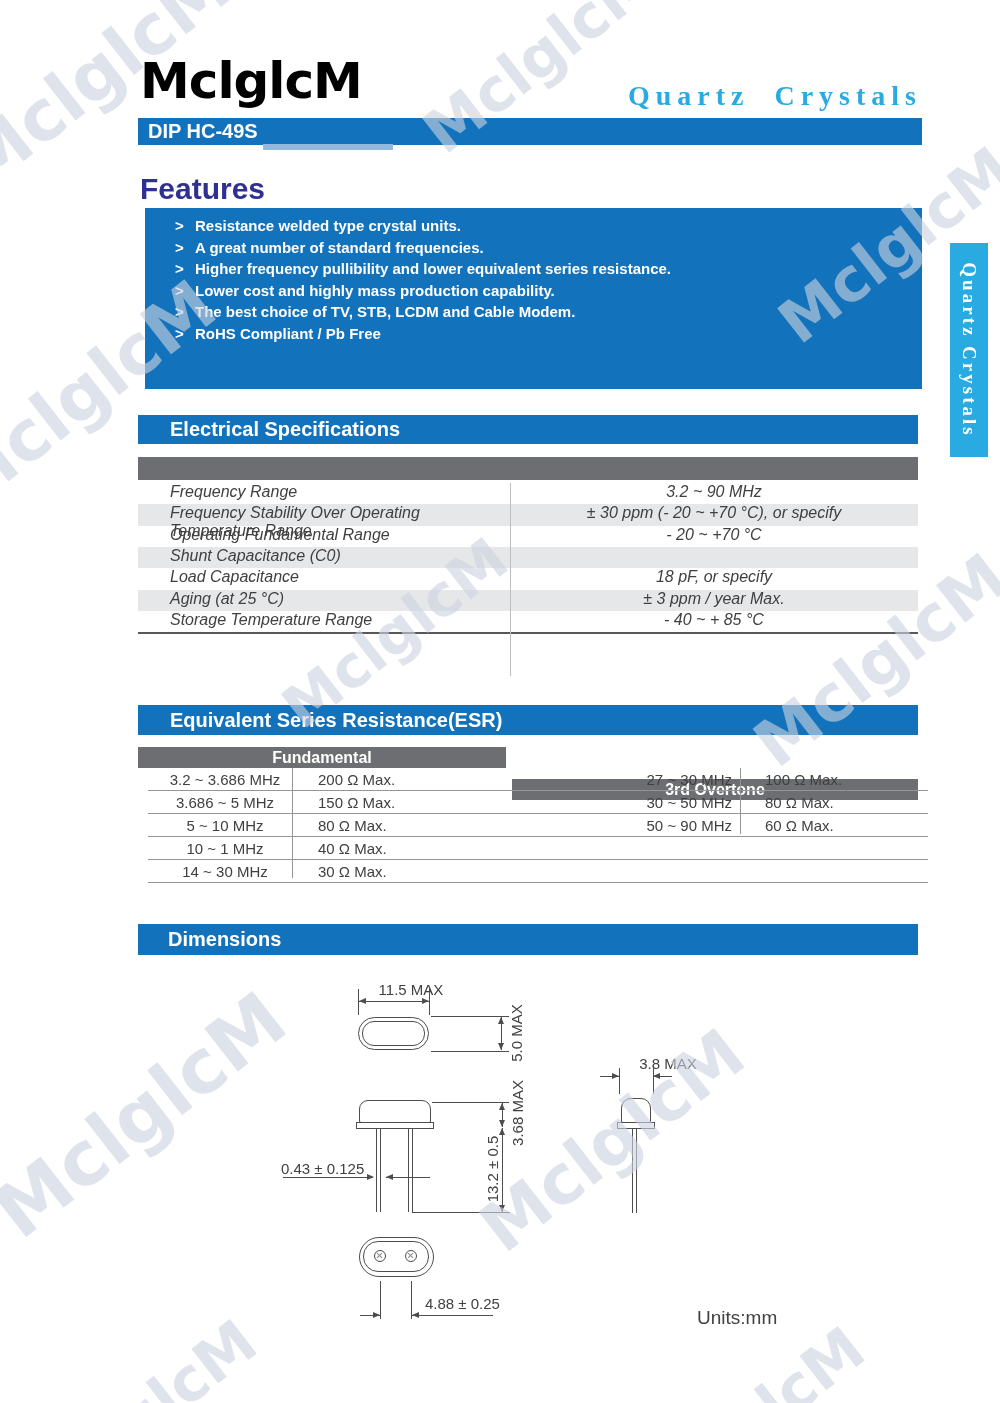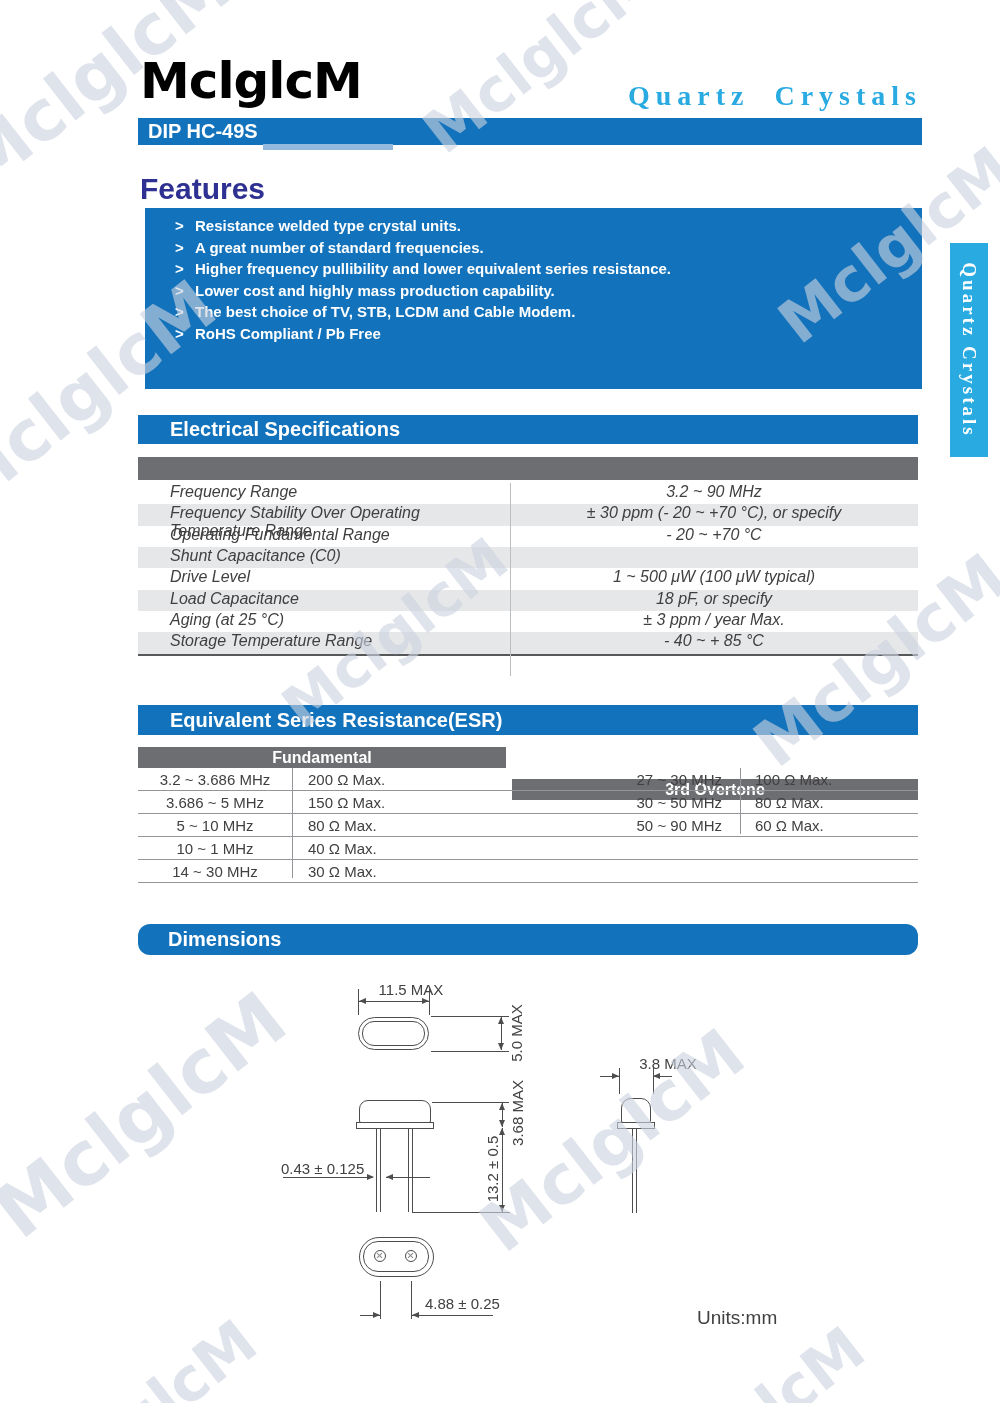--- a/index.html
+++ b/index.html
@@ -26,21 +26,21 @@
   
   .etable{position:absolute;left:138px;top:483px;width:780px;border-bottom:2px solid #57585A;}
   .erow{display:flex;height:21.35px;align-items:flex-start;font-size:16px;font-style:italic;}
   .erow:nth-child(even){background:#E6E7E8;}
   .erow .elabel{width:372px;padding-left:32px;box-sizing:border-box;}
   .erow .evalue{flex:1;text-align:center;}
   .ediv{position:absolute;left:510px;top:483px;height:193px;border-left:1px solid #BCBEC0;}
   
   .esr-head{position:absolute;top:747px;height:21px;background:#6D6E71;color:#fff;
         font-size:16px;font-weight:bold;display:flex;align-items:center;justify-content:center;}
-  .esrtable{position:absolute;left:138px;top:768px;width:780px;}
+  .esrtable{position:absolute;left:148px;top:768px;width:780px;}
   .esrrow{display:flex;height:22px;align-items:center;font-size:15px;border-bottom:1px solid #939598;}
   .esrrow .c1{width:154px;text-align:center;}
   .esrrow .c2{width:214px;padding-left:16px;box-sizing:border-box;}
   .esrrow .c3{width:234px;text-align:right;padding-right:18px;box-sizing:border-box;}
   .esrrow .c4{flex:1;padding-left:15px;box-sizing:border-box;}
   .esrdiv1{position:absolute;left:292px;top:768px;height:110px;border-left:1px solid #939598;}
   .esrdiv2{position:absolute;left:740px;top:768px;height:66px;border-left:1px solid #939598;}
   
   .hline{position:absolute;height:0;border-top:1px solid #4d4d4d;}
   .vline{position:absolute;width:0;border-left:1px solid #4d4d4d;}
@@ -124,24 +124,20 @@
         <div class="evalue">± 30 ppm (- 20 ~ +70 °C), or specify</div>
       </div>
     <div class="erow">
         <div class="elabel">Operating Fundamental Range</div>
         <div class="evalue">- 20 ~ +70 °C</div>
       </div>
     <div class="erow">
         <div class="elabel">Shunt Capacitance (C0)</div>
       </div>
     <div class="erow">
-        <div class="elabel">Drive Level</div>
-        <div class="evalue">1 ~ 500 μW (100 μW typical)</div>
-      </div>
-    <div class="erow">
         <div class="elabel">Load Capacitance</div>
         <div class="evalue">18 pF, or specify</div>
       </div>
     <div class="erow">
         <div class="elabel">Aging (at 25 °C)</div>
         <div class="evalue">± 3 ppm / year Max.</div>
       </div>
     <div class="erow">
         <div class="elabel">Storage Temperature Range</div>
         <div class="evalue">- 40 ~ + 85 °C</div>
@@ -186,21 +182,21 @@
     <div class="esrrow">
       <div class="c1">14 ~ 30 MHz</div>
       <div class="c2">30 Ω Max.</div>
       <div class="c3"></div>
       <div class="c4"></div>
     </div>
   </div>
   <div class="esrdiv1"></div>
   <div class="esrdiv2"></div>
 
-  <div class="section-bar" style="top:924px;height:31px;padding-left:30px;border-radius:12px;">
+  <div class="section-bar" style="top:924px;height:31px;padding-left:30px;">
     <span>Dimensions</span>
   </div>
 
   <div class="dimtext ctr" style="left:366px;top:981px;width:90px;">11.5 MAX</div>
   <div class="vline" style="left:358px;top:989px;height:26px;"></div>
   <div class="vline" style="left:429px;top:989px;height:26px;"></div>
   <div class="hline" style="left:359px;top:1001px;width:70px;"></div>
   <div class="arr l" style="left:359px;top:998px;"></div>
   <div class="arr r" style="left:422px;top:998px;"></div>
   <div class="shape" style="left:358px;top:1017px;width:71px;height:33px;border-radius:17px;"></div>

